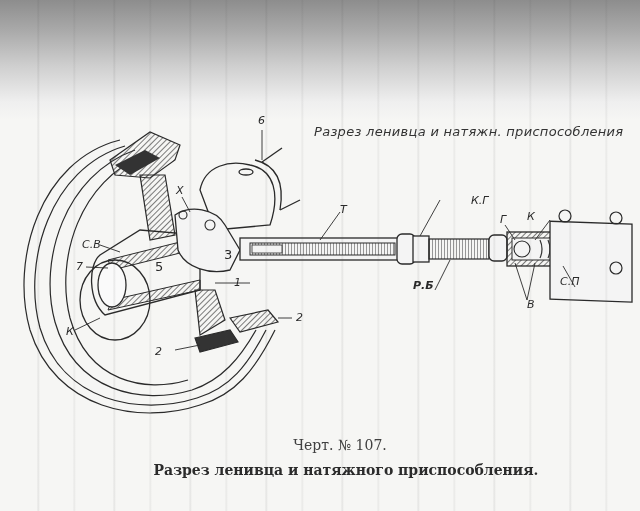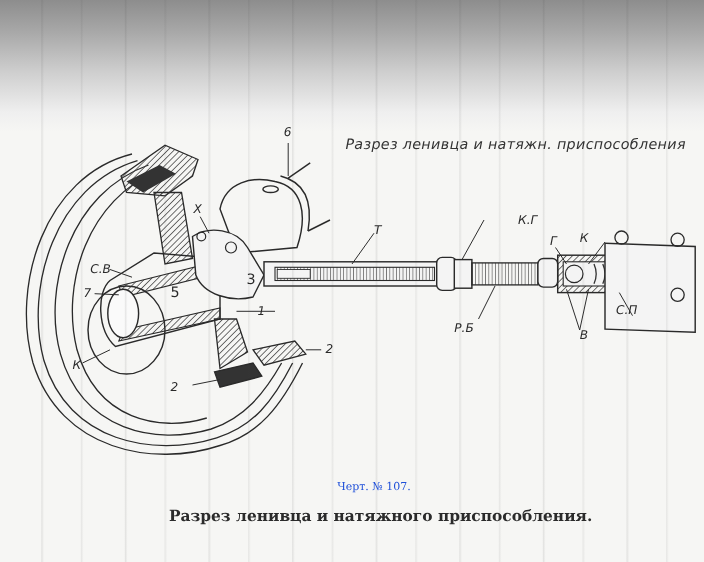--- a/index.html
+++ b/index.html
@@ -25,21 +25,21 @@
       position: absolute; font-family: "DejaVu Sans", sans-serif;
       font-style: italic; color: #2a2a2a; font-size: 11px; white-space: nowrap;
     }
     .title-hand {
       position: absolute; left: 314px; top: 124px;
       font-family: "DejaVu Sans", sans-serif; font-style: italic;
       font-size: 13px; color: #333; letter-spacing: 0.3px; white-space: nowrap;
     }
     .caption-num {
       position: absolute; left: 0; width: 640px; top: 437px; text-align: center;
-      font-family: "DejaVu Serif", serif; font-size: 10px; color: #1d4ed8;
+      font-family: "DejaVu Serif", serif; font-size: 14px; color: #404040;
       padding-left: 40px; box-sizing: border-box;
     }
     .caption-text {
       position: absolute; left: 0; width: 640px; top: 462px; text-align: center;
       font-family: "DejaVu Serif", serif; font-size: 14px; color: #2b2b2b;
       padding-left: 52px; box-sizing: border-box; font-weight: bold;
     }
   </style>
 </head>
 <body>
@@ -153,20 +153,20 @@
 <span class="lbl" style="left:82px;top:238px;">С.В</span>
 <span class="lbl" style="left:76px;top:260px;">7</span>
 <span class="lbl" style="left:155px;top:259px;font-style:normal;font-size:13px;">5</span>
 <span class="lbl" style="left:224px;top:247px;font-style:normal;font-size:13px;">3</span>
 <span class="lbl" style="left:234px;top:276px;">1</span>
 <span class="lbl" style="left:66px;top:325px;">К</span>
 <span class="lbl" style="left:296px;top:311px;">2</span>
 <span class="lbl" style="left:155px;top:345px;">2</span>
 <span class="lbl" style="left:340px;top:203px;">Т</span>
 <span class="lbl" style="left:435px;top:194px;margin-left:36px;">К.Г</span>
-<span class="lbl" style="left:413px;top:292px;">Р.Б</span>
+<span class="lbl" style="left:413px;top:279px;font-weight:bold;">Р.Б</span>
 <span class="lbl" style="left:500px;top:213px;">Г</span>
 <span class="lbl" style="left:527px;top:210px;">К</span>
 <span class="lbl" style="left:527px;top:298px;">В</span>
 <span class="lbl" style="left:560px;top:275px;">С.П</span>
 
 <div class="caption-num">Черт. № 107.</div>
 <div class="caption-text">Разрез ленивца и натяжного приспособления.</div>
 
 </body></html>

